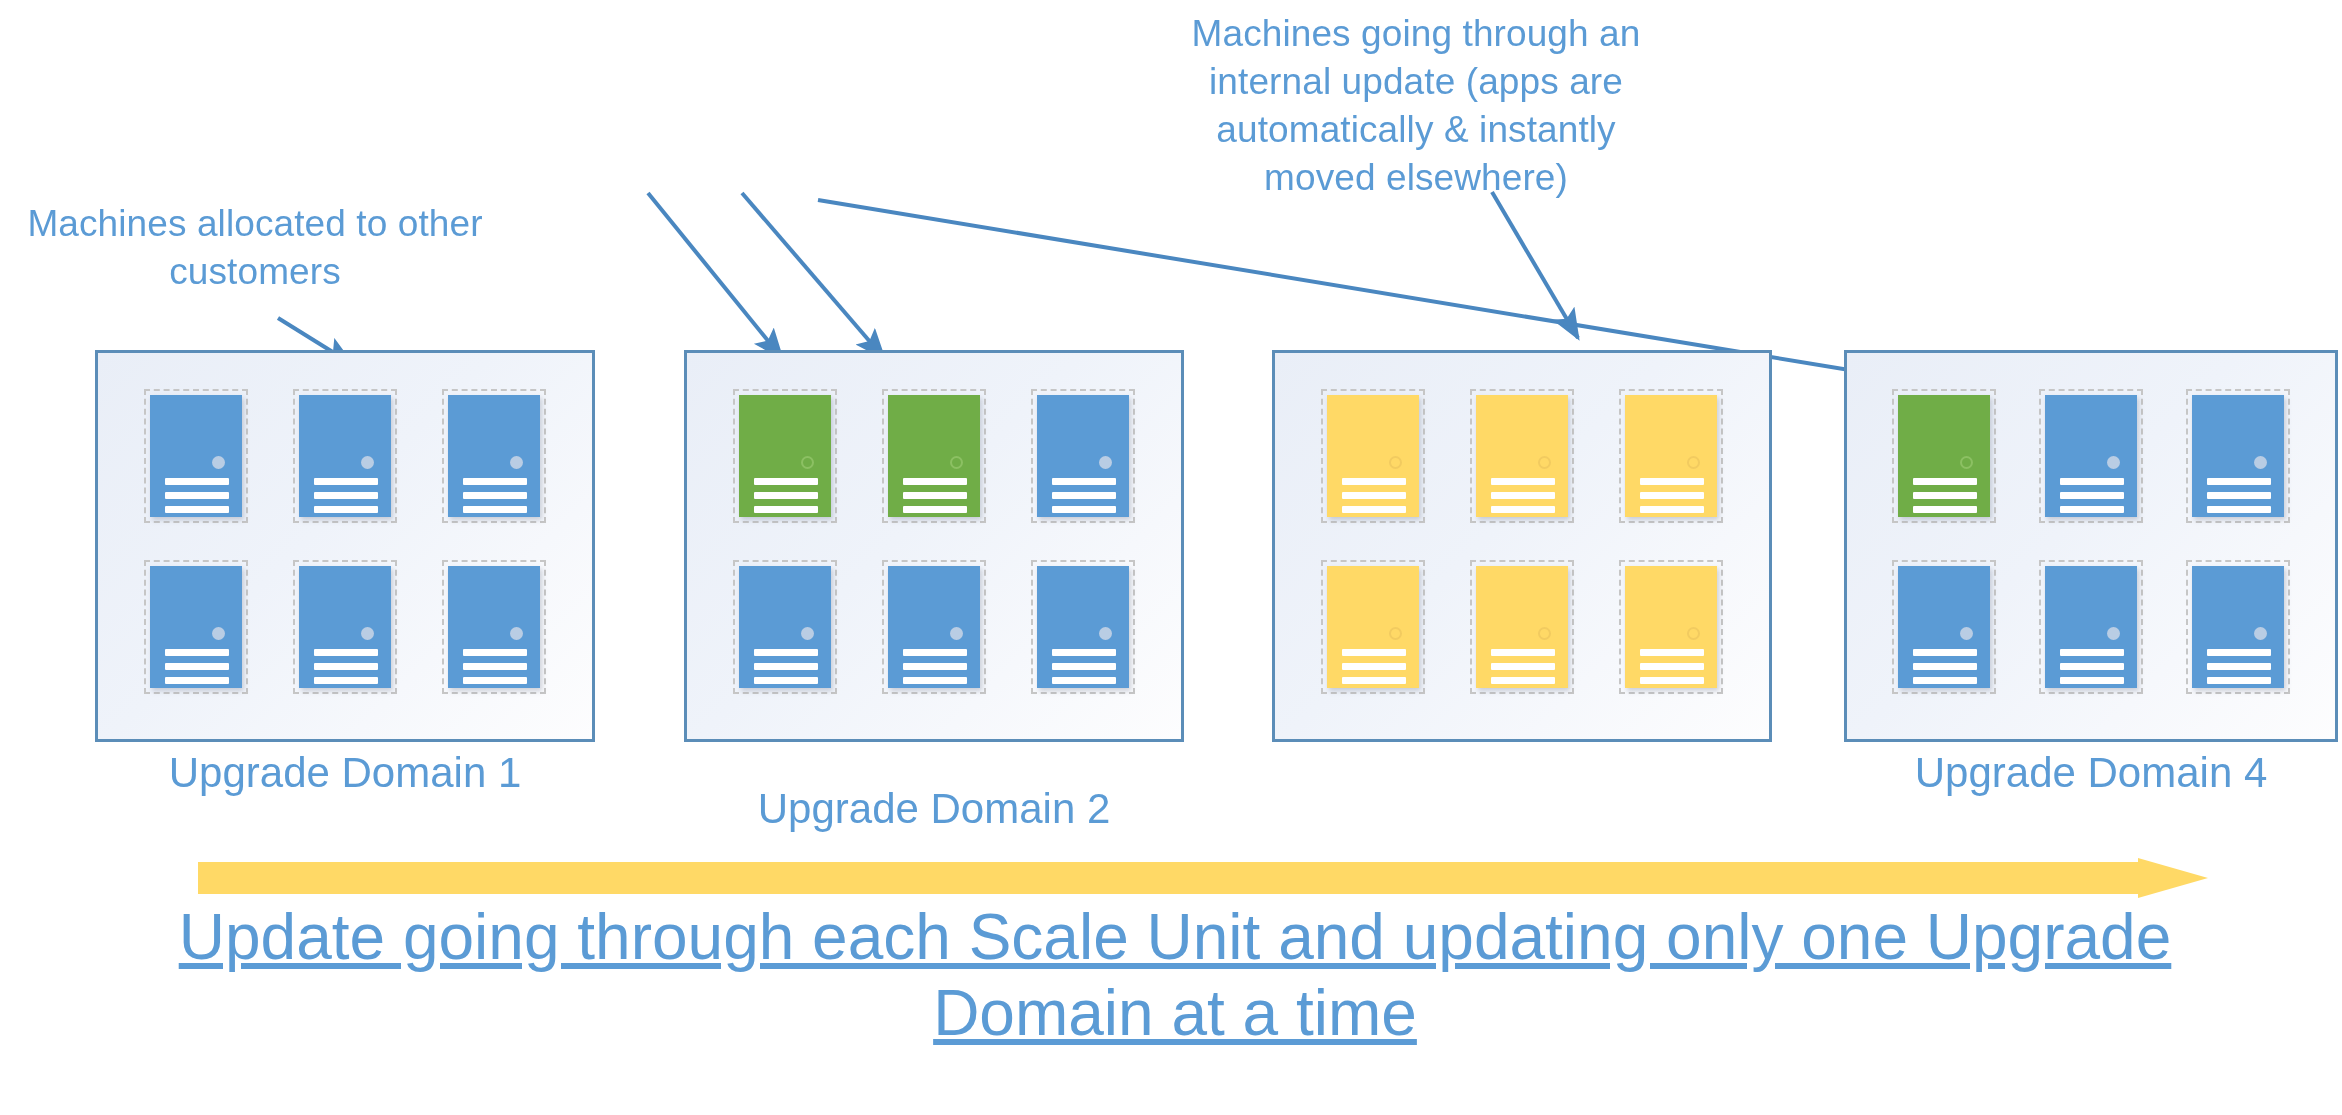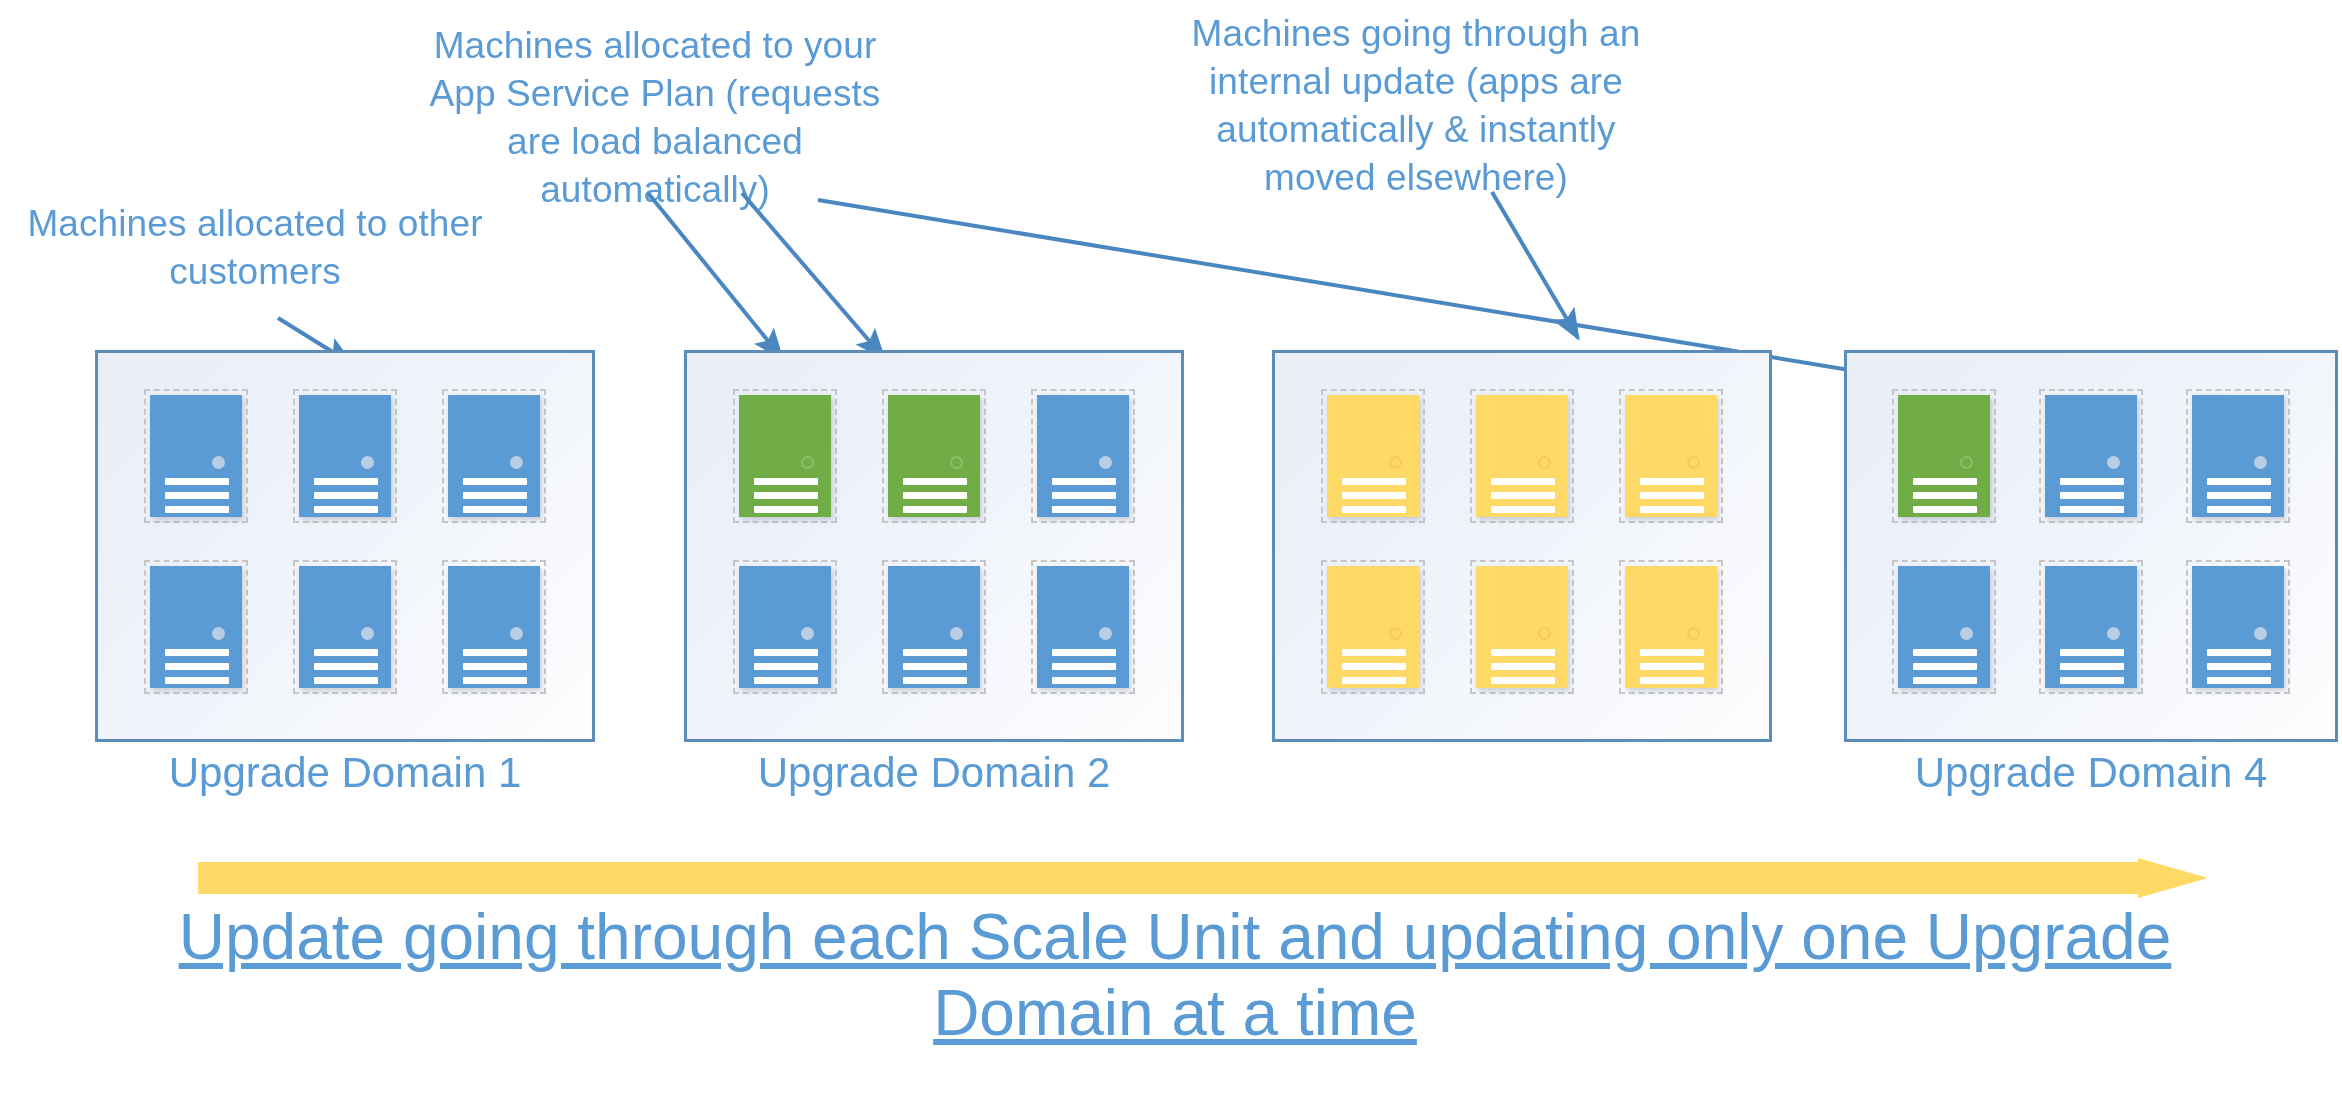--- a/index.html
+++ b/index.html
@@ -148,21 +148,21 @@
   
   .ud-label {
     position: absolute;
     top: 752px;
     text-align: center;
     color: #5b9bd5;
     font-size: 42px;
     line-height: 1;
   }
   #ud-label-1 { left: 95px;   width: 500px; }
-  #ud-label-2 { left: 684px;  width: 500px; }
+  #ud-label-2 { left: 684px;  width: 500px; margin-top: 36px; }
   #ud-label-3 { left: 1272px; width: 500px; }
   #ud-label-4 { left: 1844px; width: 494px; }
 
   
   #progress-arrow {
     position: absolute;
     left: 198px;
     top: 858px;
     width: 2010px;
     height: 40px;
@@ -181,21 +181,20 @@
     text-decoration: underline;
   }
 </style>
 </head>
 <body>
 
 <div id="stage">
 
   <div class="callout" id="callout-other-customers">Machines allocated to other customers</div>
 
-  <div class="callout" id="callout-app-service-plan">Machines allocated to your App Service Plan (requests are load balanced automatically)</div>
 
   <div class="callout" id="callout-internal-update">Machines going through an internal update (apps are automatically &amp; instantly moved elsewhere)</div>
 
   <svg id="arrow-layer" viewBox="0 0 2342 1115">
     <defs>
       <marker id="head-blue" markerWidth="9" markerHeight="9" refX="7.2" refY="3.2" orient="auto" markerUnits="strokeWidth">
         <path d="M0,0 L8,3.2 L0,6.4 L1.6,3.2 z" fill="#4a87c0"></path>
       </marker>
     </defs>
 

